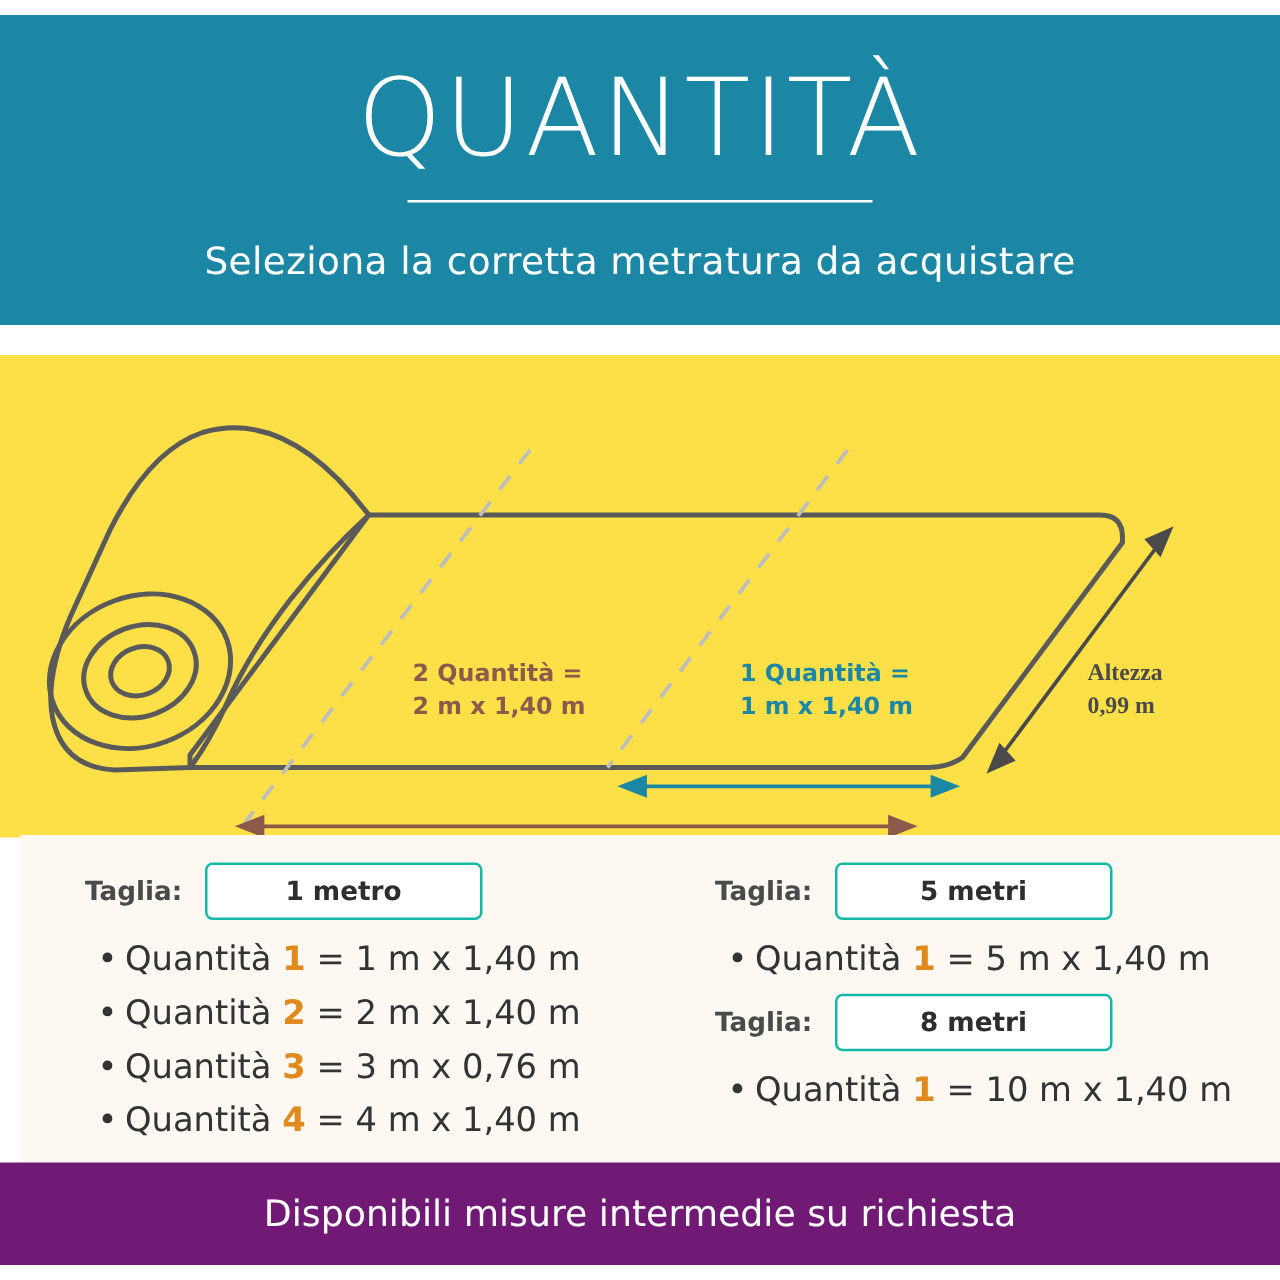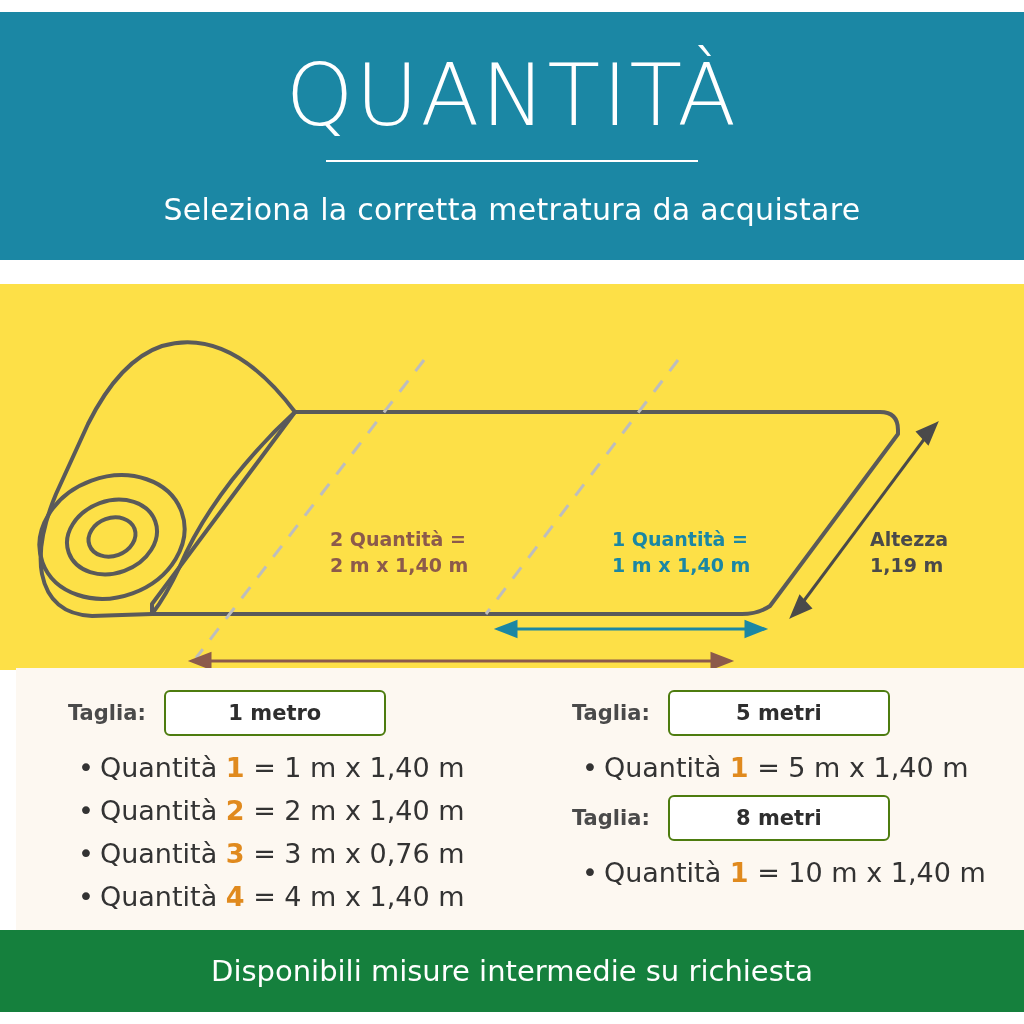--- a/index.html
+++ b/index.html
@@ -72,24 +72,24 @@
   }
   .lbl {
     position: absolute;
     font-size: 19px;
     font-weight: bold;
     line-height: 26px;
     white-space: nowrap;
   }
   .lbl-brown { color: #8C5A4B; }
   .lbl-teal  { color: #1B87A4; }
-  .lbl-dark  { color: #4A4A4A; }
+  .lbl-dark  { color: #4A4A4A; font-family: Liberation Serif, serif; }
 
   #label-2q { left: 330px; top: 242px; text-align: left; }
-  #label-1q { left: 612px; top: 242px; text-align: left; }
+  #label-1q { left: 592px; top: 242px; text-align: left; }
   #label-alt { left: 870px; top: 242px; text-align: left; }
 
   
   .panel {
     position: absolute;
     left: 16px;
     top: 668px;
     width: 1024px;
     height: 262px;
     background: #FDF8F1;
@@ -106,21 +106,21 @@
     align-items: center;
     gap: 18px;
     margin-bottom: 16px;
   }
   .size-label {
     color: #4A4A4A;
     font-size: 21px;
     font-weight: bold;
   }
   .size-box {
-    border: 2px solid #4d7c0f;
+    border: 2px solid #14b8a6;
     border-radius: 6px;
     background: #ffffff;
     padding: 9px 34px;
     font-size: 21px;
     font-weight: bold;
     color: #2E2E2E;
     text-align: center;
     min-width: 150px;
   }
   .bullets {
@@ -140,21 +140,21 @@
   }
   .qnum { color: #E08A1E; font-weight: bold; }
 
   
   .footer {
     position: absolute;
     left: 0;
     top: 930px;
     width: 1024px;
     height: 82px;
-    background: #15803d;
+    background: #701a75;
     display: flex;
     align-items: center;
     justify-content: center;
   }
   .footer-text {
     color: #ffffff;
     font-size: 29px;
     font-weight: 400;
   }
 </style>
@@ -214,21 +214,21 @@
       <div>2 m x 1,40 m</div>
     </div>
 
     <div class="lbl lbl-teal" id="label-1q">
       <div>1 Quantità =</div>
       <div>1 m x 1,40 m</div>
     </div>
 
     <div class="lbl lbl-dark" id="label-alt">
       <div>Altezza</div>
-      <div>1,19 m</div>
+      <div>0,99 m</div>
     </div>
   </div>
 
   <div class="panel">
 
     <div class="col col-left">
       <div class="size-row">
         <span class="size-label">Taglia:</span>
         <span class="size-box">1 metro</span>
       </div>

